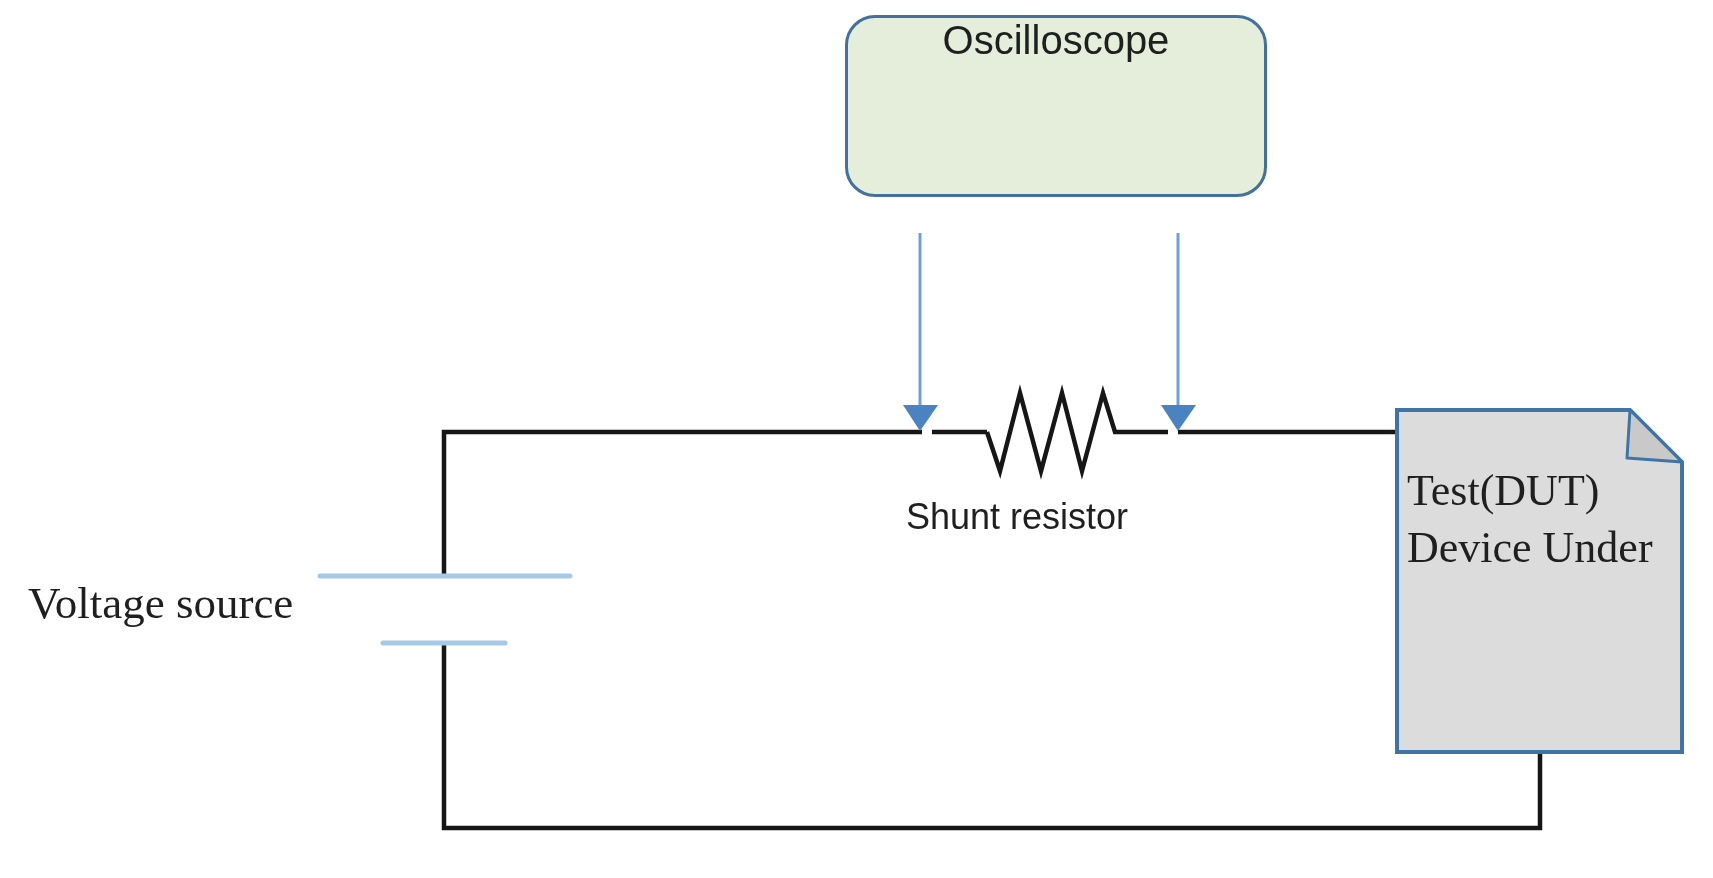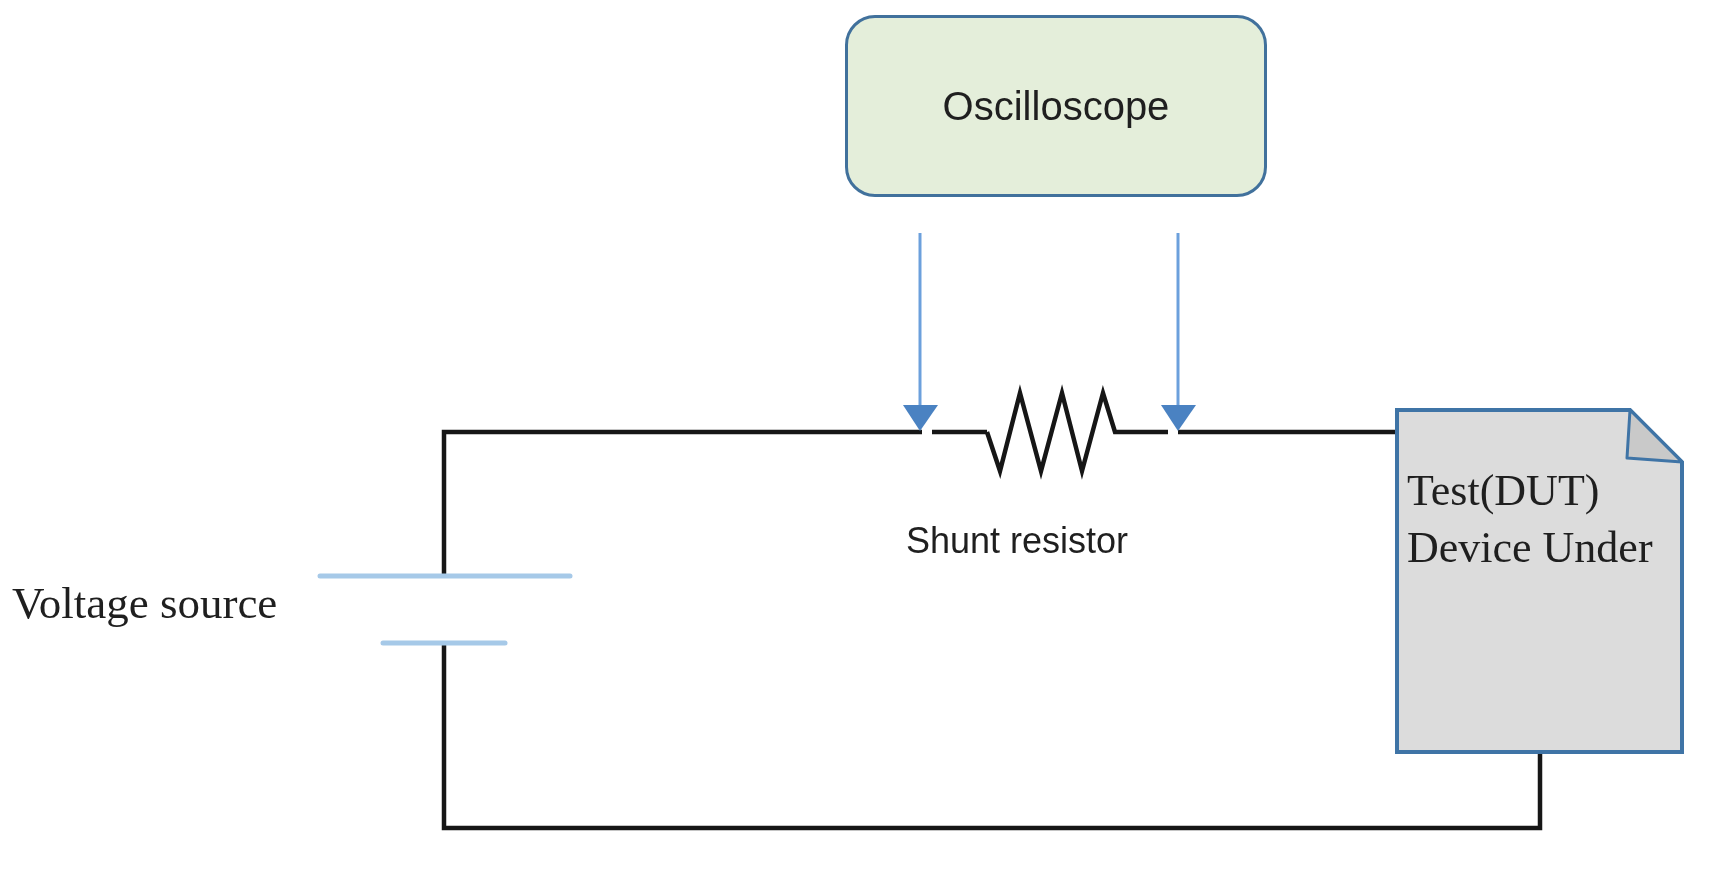--- a/index.html
+++ b/index.html
@@ -21,37 +21,36 @@
   .dutfold{ fill: var(--dut-fold); stroke: var(--dut-border); stroke-width: 3; stroke-linejoin: round; }
 
   .oscope-box {
     position: absolute;
     left: 845px; top: 15px;
     width: 422px; height: 182px;
     box-sizing: border-box;
     background: var(--oscilloscope-fill);
     border: 3px solid var(--oscilloscope-border);
     border-radius: 30px;
-    display: flex; align-items: center; justify-content: center;
+    display: flex; justify-content: center;
   }
   .oscope-label {
     font-size: 40px;
     color: var(--text);
     letter-spacing: 0px;
   }
   .shunt-label {
     position: absolute;
     left: 906px; top: 496px;
     font-size: 36px;
     color: var(--text);
-    margin-top: 24px;
   }
   .vsource-label {
     position: absolute;
-    left: 12px; top: 577px;
+    left: 28px; top: 577px;
     font-family: "Liberation Serif", serif;
     font-size: 45px;
     color: var(--text);
     white-space: nowrap;
   }
   .dut-label {
     position: absolute;
     left: 1407px; top: 462px;
     width: 292px;
     font-family: "Liberation Serif", serif;

